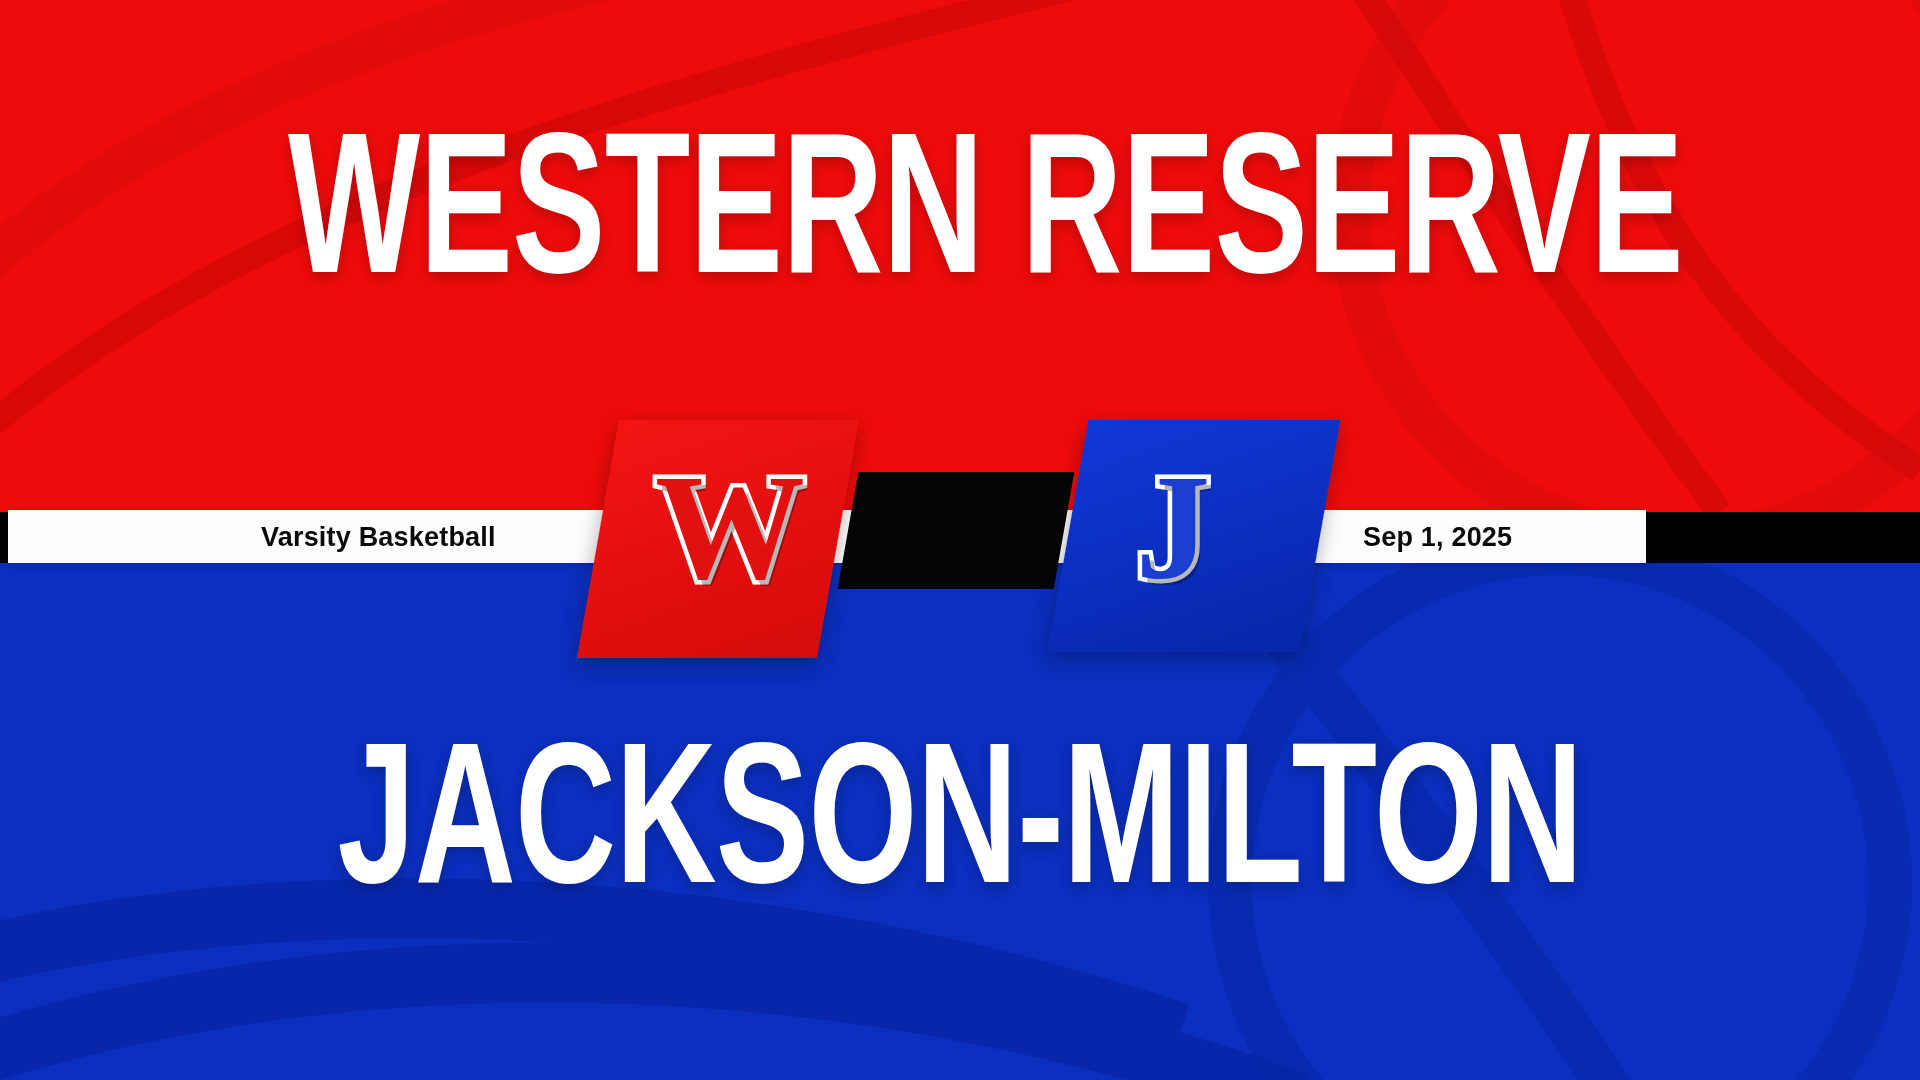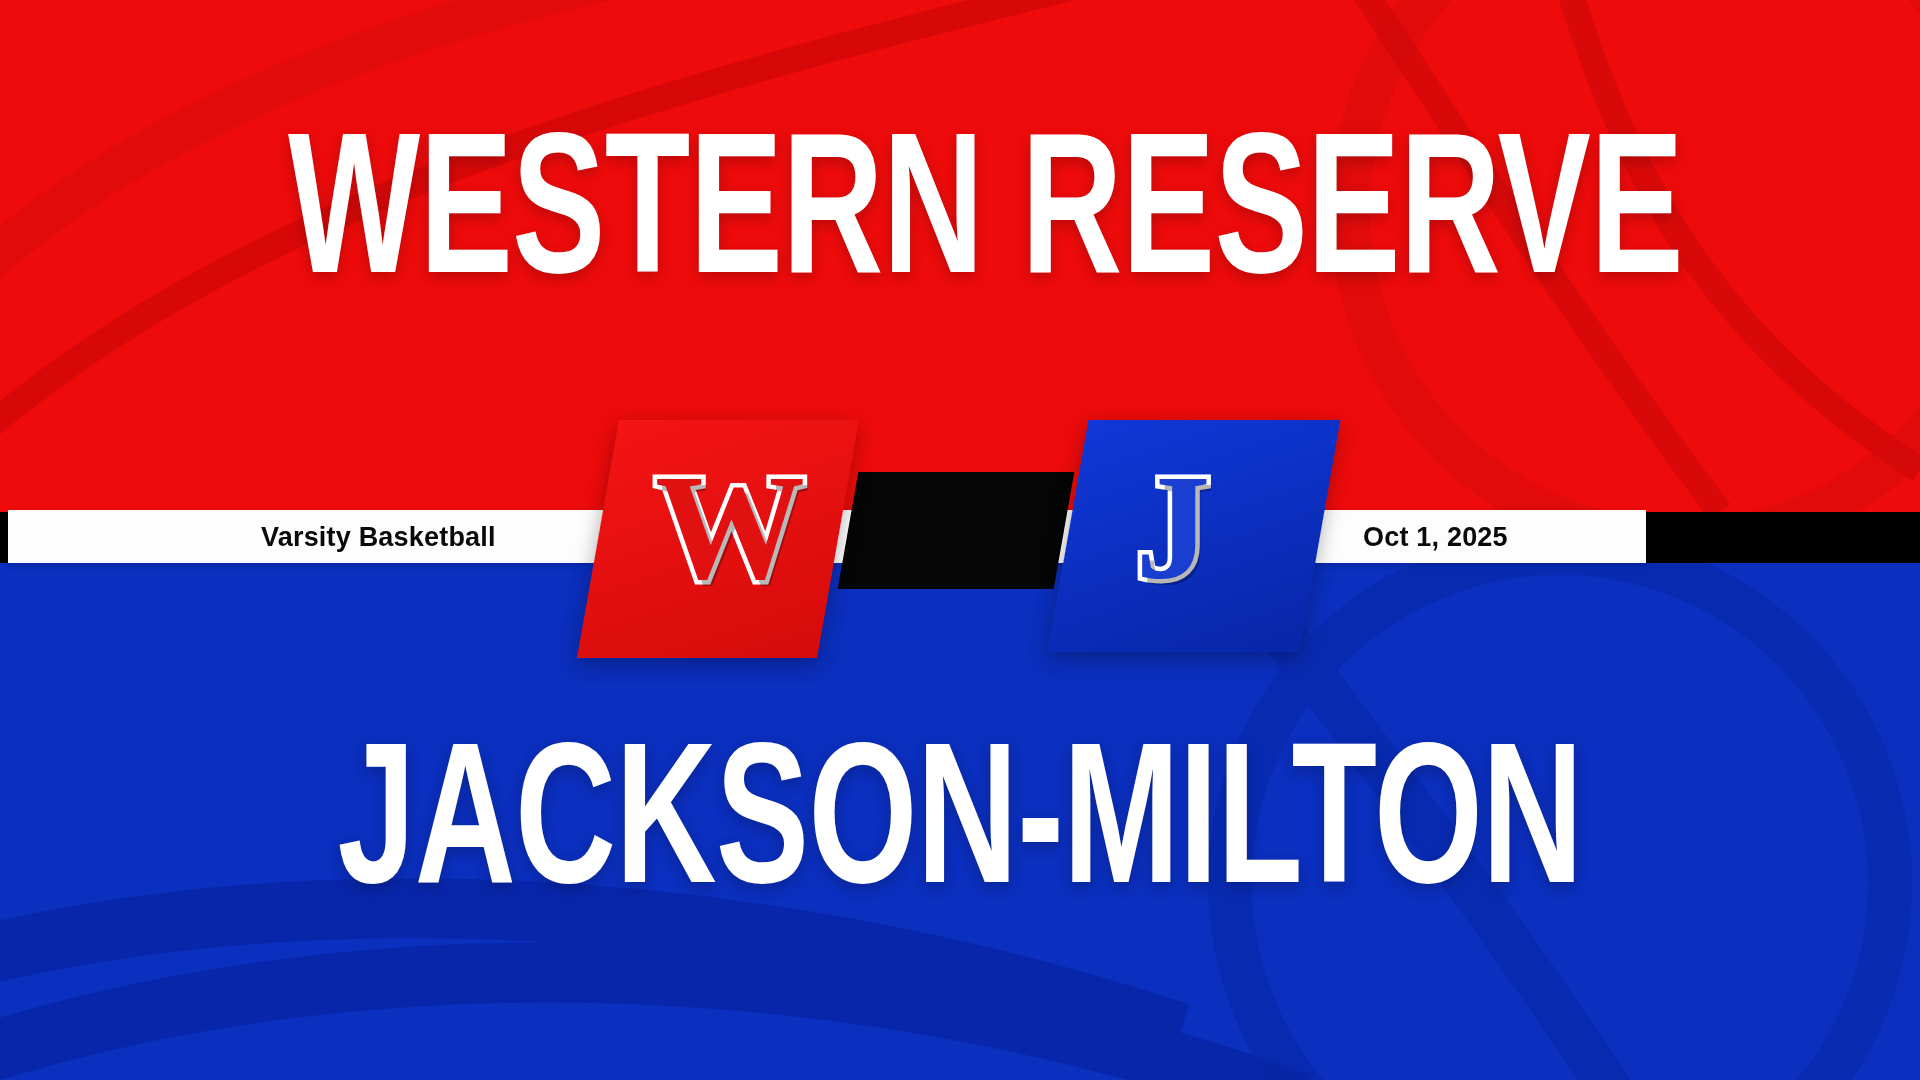--- a/index.html
+++ b/index.html
@@ -182,21 +182,21 @@
         <path d="M 1180 -60 C 1320 120, 1460 300, 1620 540"></path>
         <circle cx="1560" cy="320" r="330"></circle>
       </g>
     </svg>
   </div>
 
   <h1 class="team-name" id="away-team-name">JACKSON-MILTON</h1>
 
   <div id="info-band">
     <span id="band-sport">Varsity Basketball</span>
-    <span id="band-date">Oct 1, 2025</span>
+    <span id="band-date">Sep 1, 2025</span>
   </div>
 
   <div id="matchup-cluster">
 
     <div class="slab" id="home-slab"></div>
 
     <div class="slab" id="vs-slab"></div>
 
     <div class="slab" id="away-slab"></div>
 

